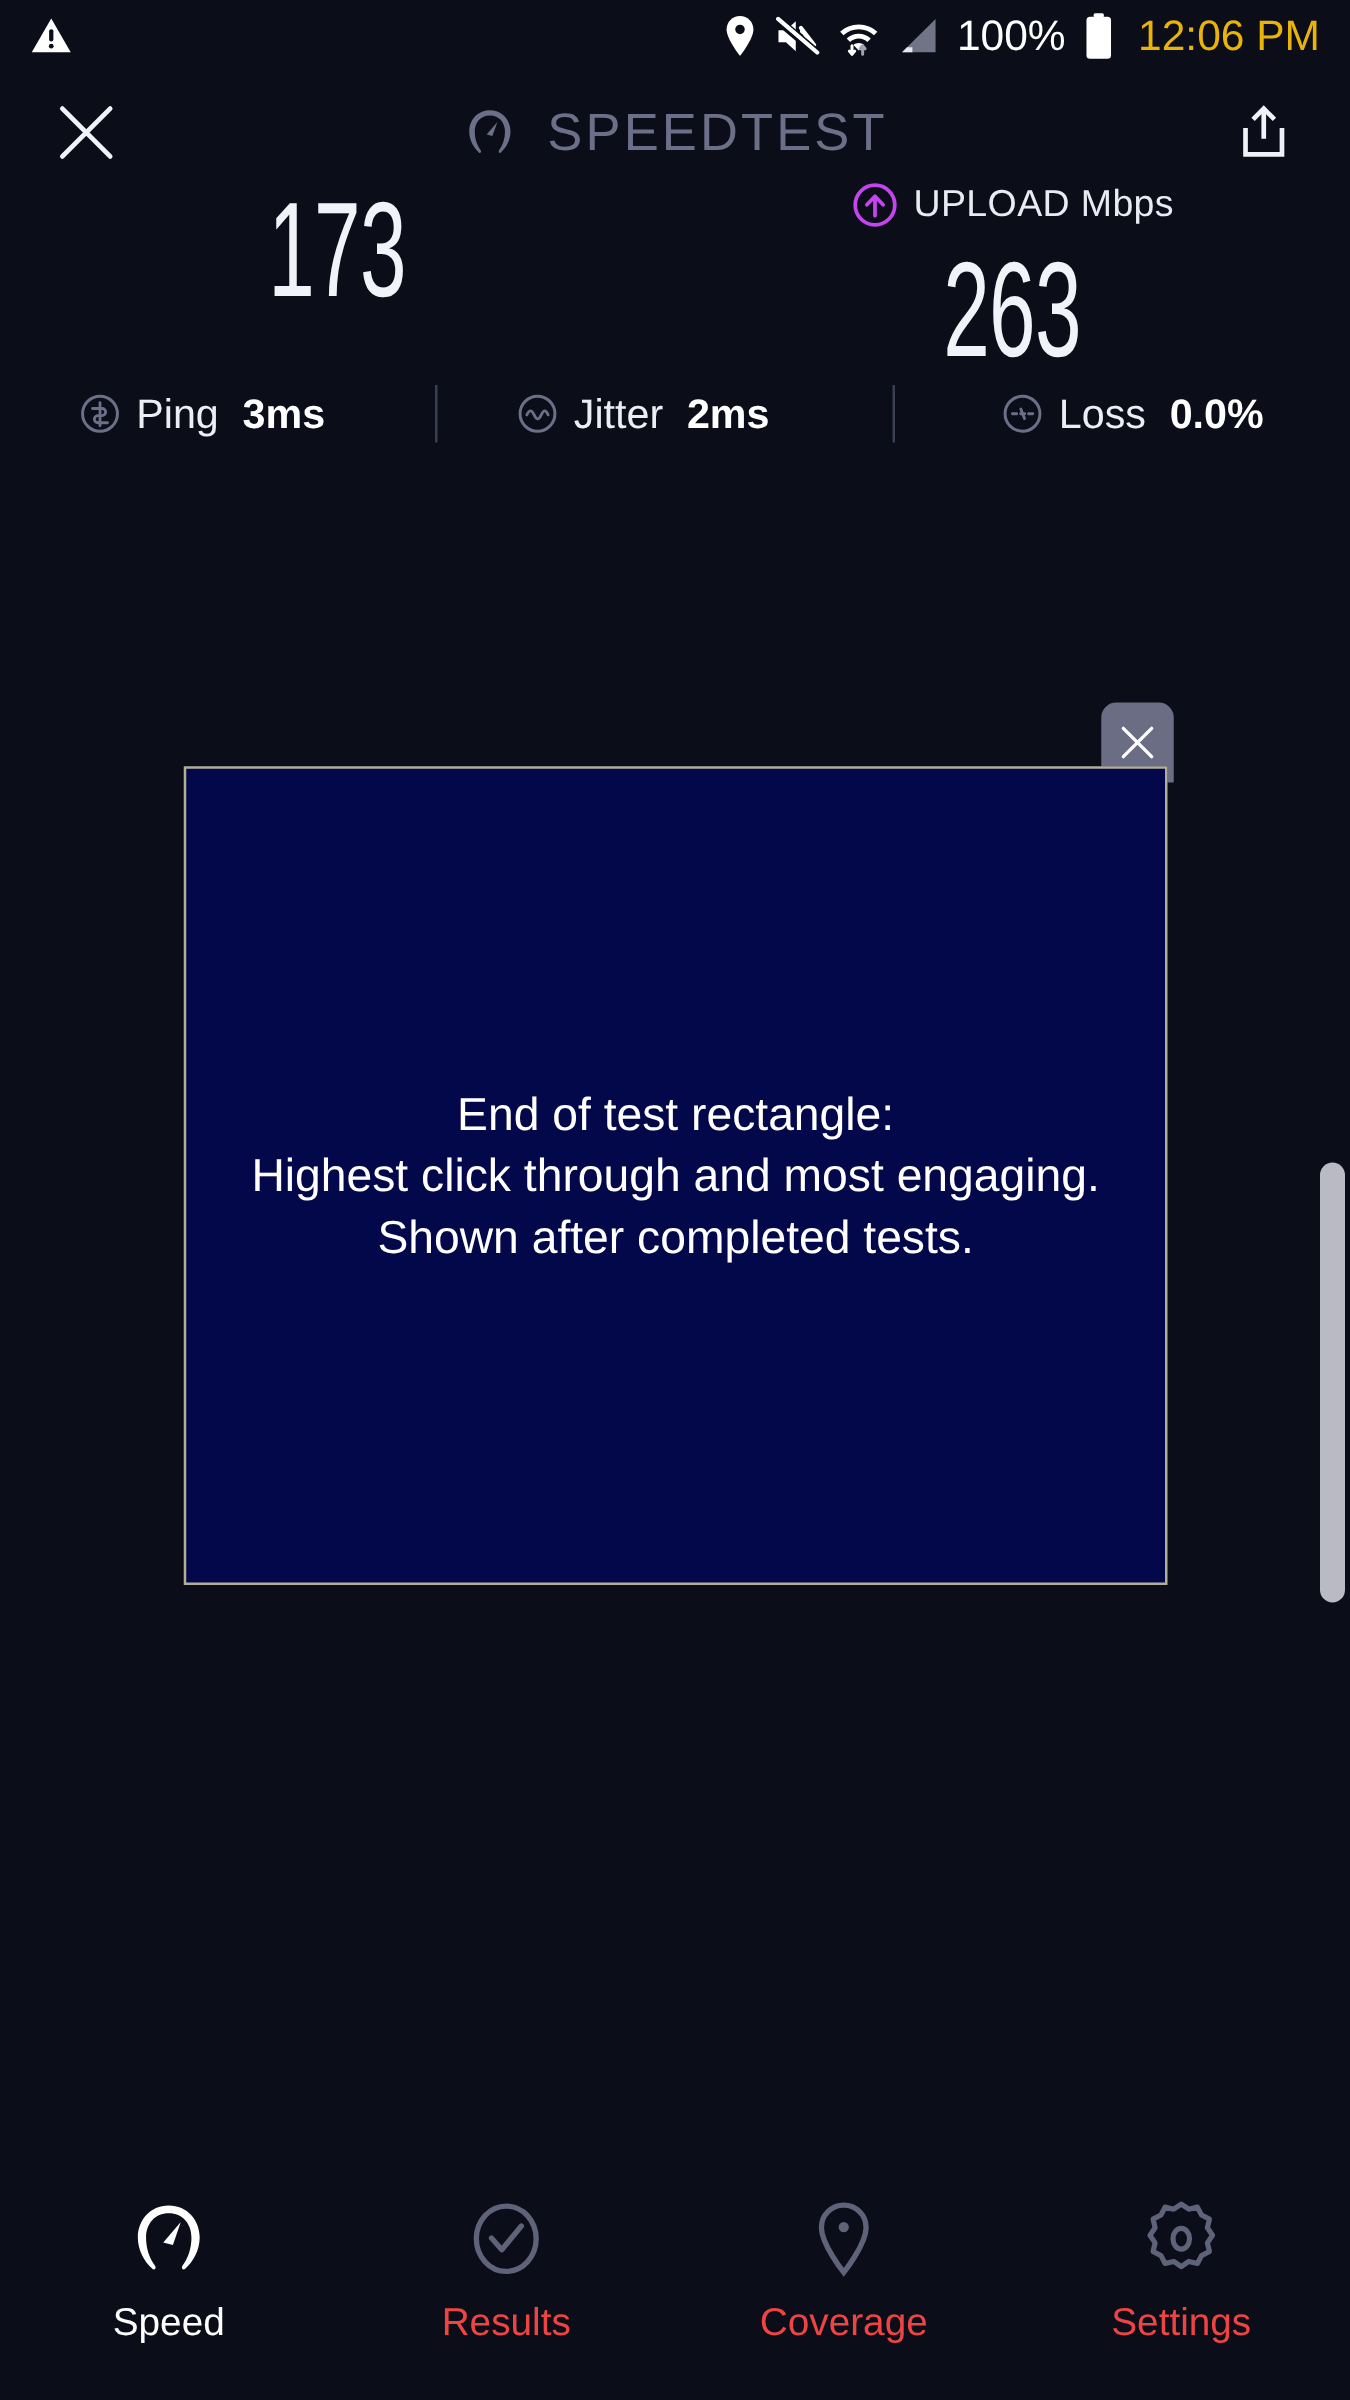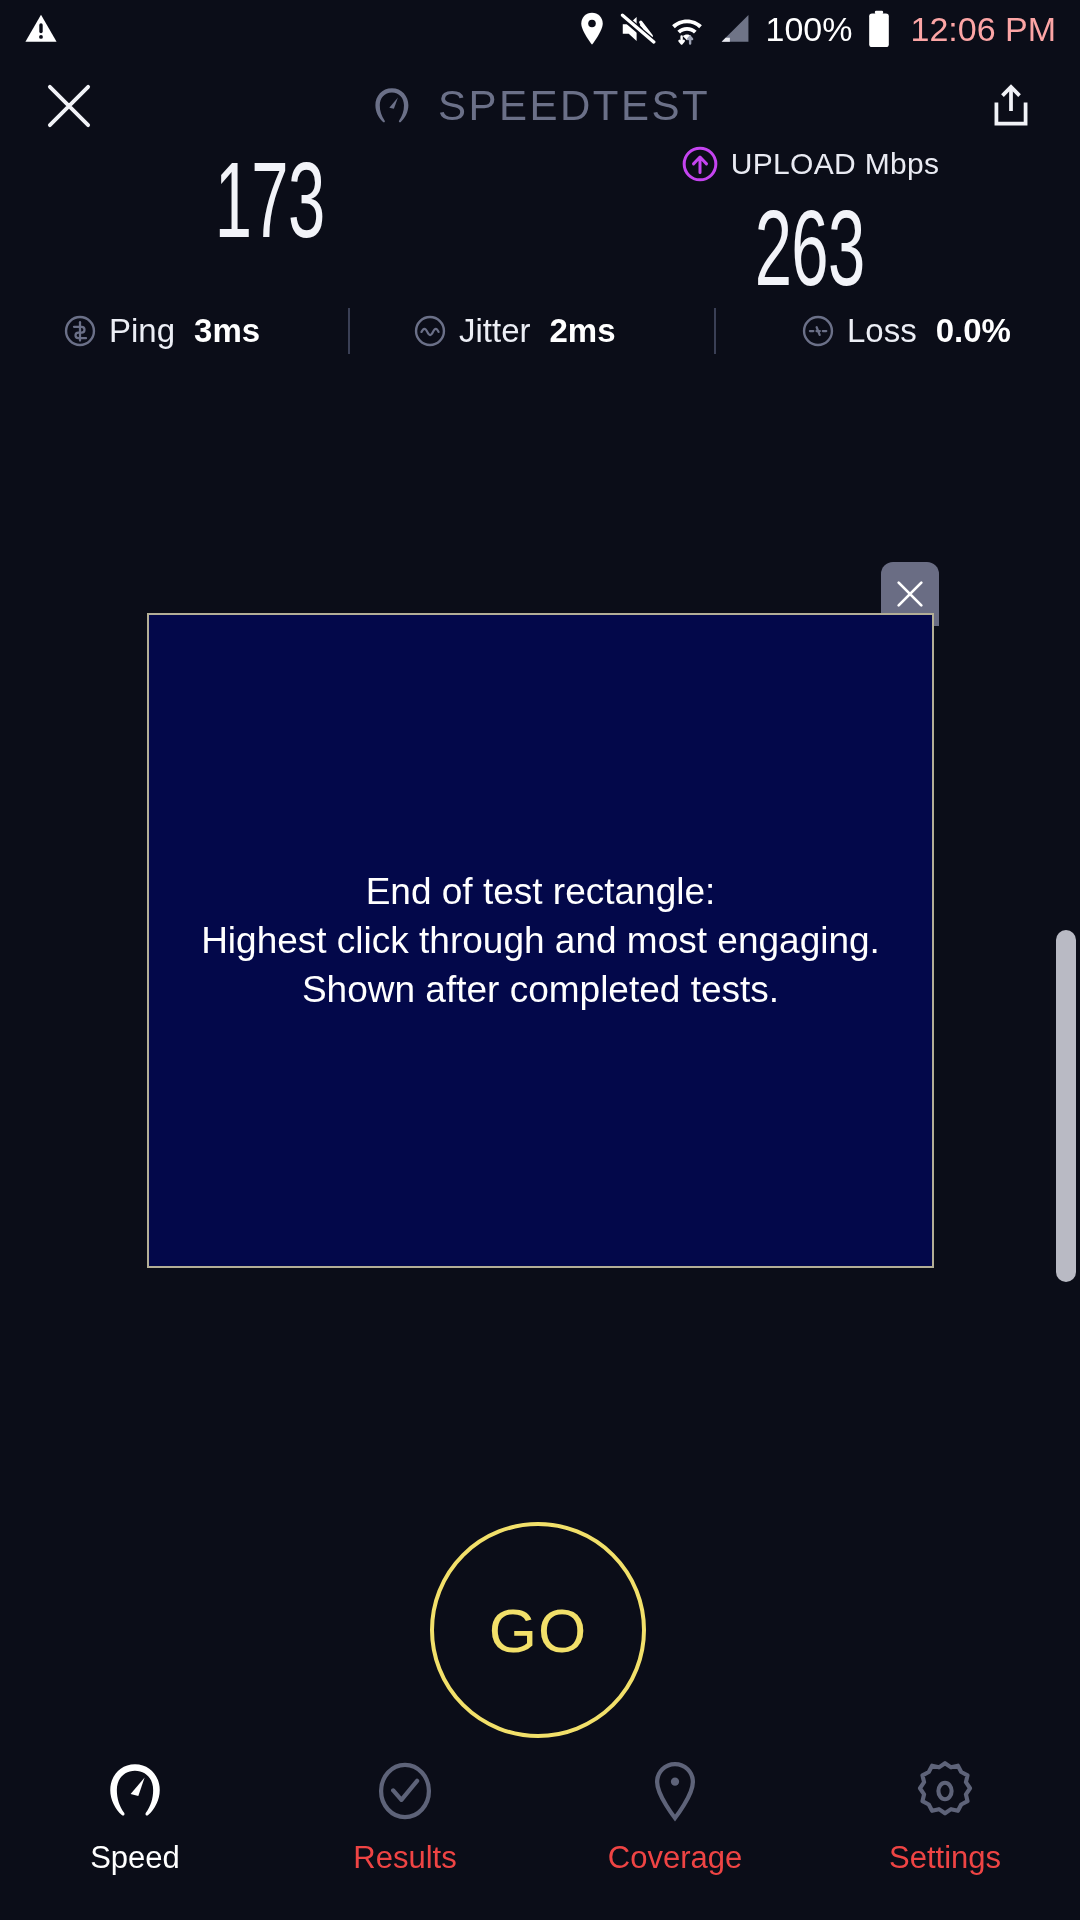--- a/index.html
+++ b/index.html
@@ -21,21 +21,21 @@
     display:flex; align-items:center;
     padding:0 24px;
   }
   .sb-left { display:flex; align-items:center; gap:10px; }
   .sb-right { margin-left:auto; display:flex; align-items:center; gap:14px; }
   .sb-battery-txt {
     font-size:34px; color:#fff; letter-spacing:0px;
     font-family:"Liberation Sans", sans-serif;
   }
   .sb-time {
-    font-size:34px; color:#fca5a5; letter-spacing:0px;
+    font-size:34px; color:#eab308; letter-spacing:0px;
     font-family:"Liberation Sans", sans-serif; margin-left:4px;
   }
   .ico { display:block; }
 
   
   .header {
     position:absolute; top:58px; left:0; width:1080px; height:96px;
     display:flex; align-items:center;
   }
   .hdr-close {
@@ -302,23 +302,20 @@
     </div>
     <div class="ad-box">
       <div class="ad-text">End of test rectangle:
 Highest click through and most engaging.
 Shown after completed tests.</div>
     </div>
   </div>
 
   <div class="scrollbar"></div>
 
-  <div class="go-btn">
-    <span class="go-text">GO</span>
-  </div>
 
   <div class="navbar">
 
     <div class="nav-item active">
       <span>
         <svg class="ico" width="66" height="66" viewBox="0 0 24 24">
           <path d="M12 2.3C6.6 2.3 3 6.6 3 11.6c0 3.6 1.8 7 4.3 9.2 .5.4 1.1-.2 .8-.8C6.3 17.5 5.4 14.7 5.4 11.6c0-4 2.6-7 6.6-7s6.6 3 6.6 7c0 3.1-.9 5.9-2.7 8.4-.3.6.3 1.2.8.8 2.5-2.2 4.3-5.6 4.3-9.2 0-5-3.6-9.3-9-9.3z" fill="#ffffff"></path>
           <path d="M15.5 7.1 L10.4 13.1 L13.2 13.8 Z" fill="#ffffff"></path>
         </svg>
       </span>

